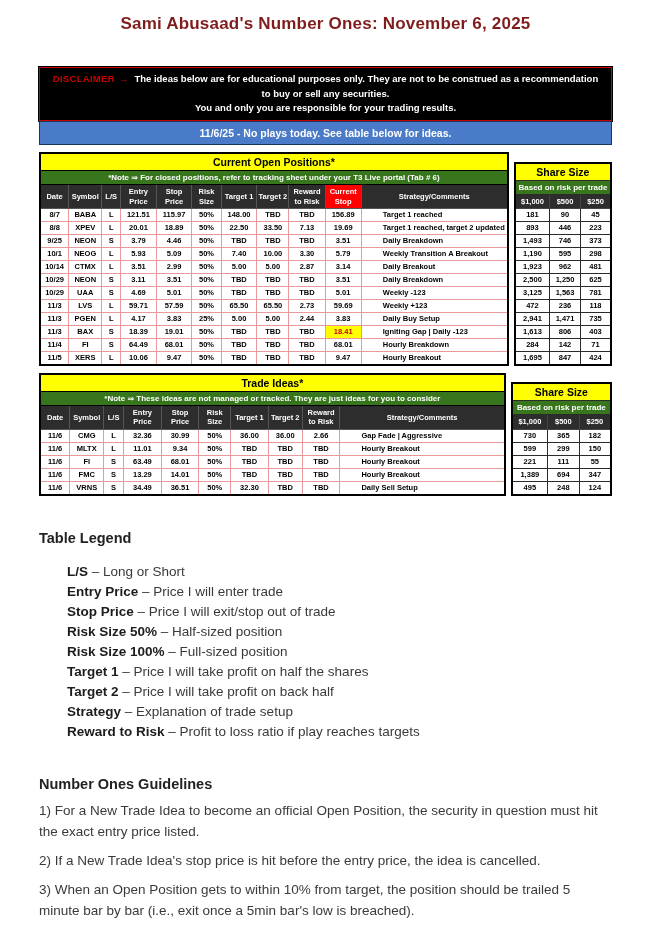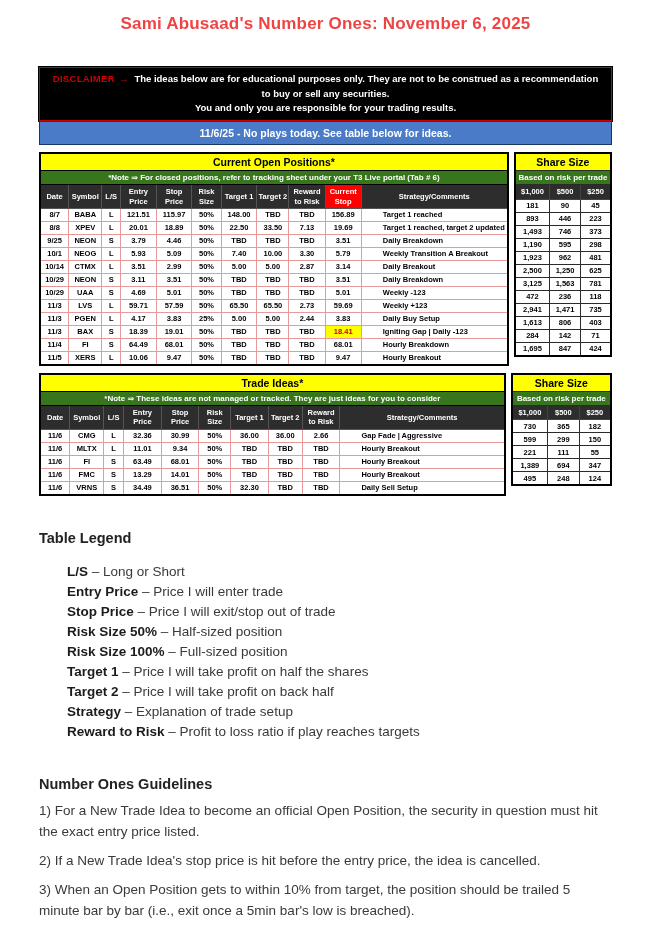--- a/index.html
+++ b/index.html
@@ -7,40 +7,40 @@
     --rowline:#e89999; --blue:#4a7bc8; --blueline:#17375e; --btn:#cf3333;
     --ink:#3a3a3a;
   }
   *{box-sizing:border-box;margin:0;padding:0;}
   body{
     width:651px;min-height:952px;background:#ffffff;
     font-family:"Liberation Sans","DejaVu Sans",sans-serif;color:#000;
   }
   .page{padding:14px 39px 20px 39px;}
   .title{
-    text-align:center;font-size:17px;font-weight:bold;color:#ef4444;
+    text-align:center;font-size:17px;font-weight:bold;color:#7f1d1d;
     letter-spacing:0.2px;margin-bottom:33px;
   }
   
   .disclaimer{
     background:#000;border:1px solid #cc0000;box-shadow:0 0 0 1px #000;
     padding:4px 12px;text-align:center;font-size:9.5px;font-weight:bold;
     line-height:1.55;color:#fff;
   }
   .disclaimer .dlabel,.disclaimer .darrow{color:#cc0000;}
   .disclaimer .dlabel{margin-right:4px;letter-spacing:0.3px;}
   .disclaimer .darrow{margin-right:6px;}
   
   .announce{
     background:var(--blue);border:1px solid var(--blueline);
     color:#fff;font-weight:bold;font-size:10.5px;text-align:center;
     padding:5px 4px;
   }
   
-  .tbl-wrap{margin-top:7px;display:flex;gap:5px;align-items:flex-start;}
+  .tbl-wrap{margin-top:7px;display:flex;gap:5px;align-items:flex-end;}
   table{border-collapse:collapse;table-layout:fixed;}
   table.grid{border:2px solid #000;}
   .yellow-row td{
     background:var(--yellow);color:#000;font-weight:bold;font-size:10.5px;
     text-align:center;padding:2px 1px;border:1px solid #000;
   }
   .green-row td{
     background:var(--green);color:#fff;font-weight:bold;font-size:8px;
     text-align:center;padding:2px 1px;border:1px solid #000;white-space:nowrap;
   }

